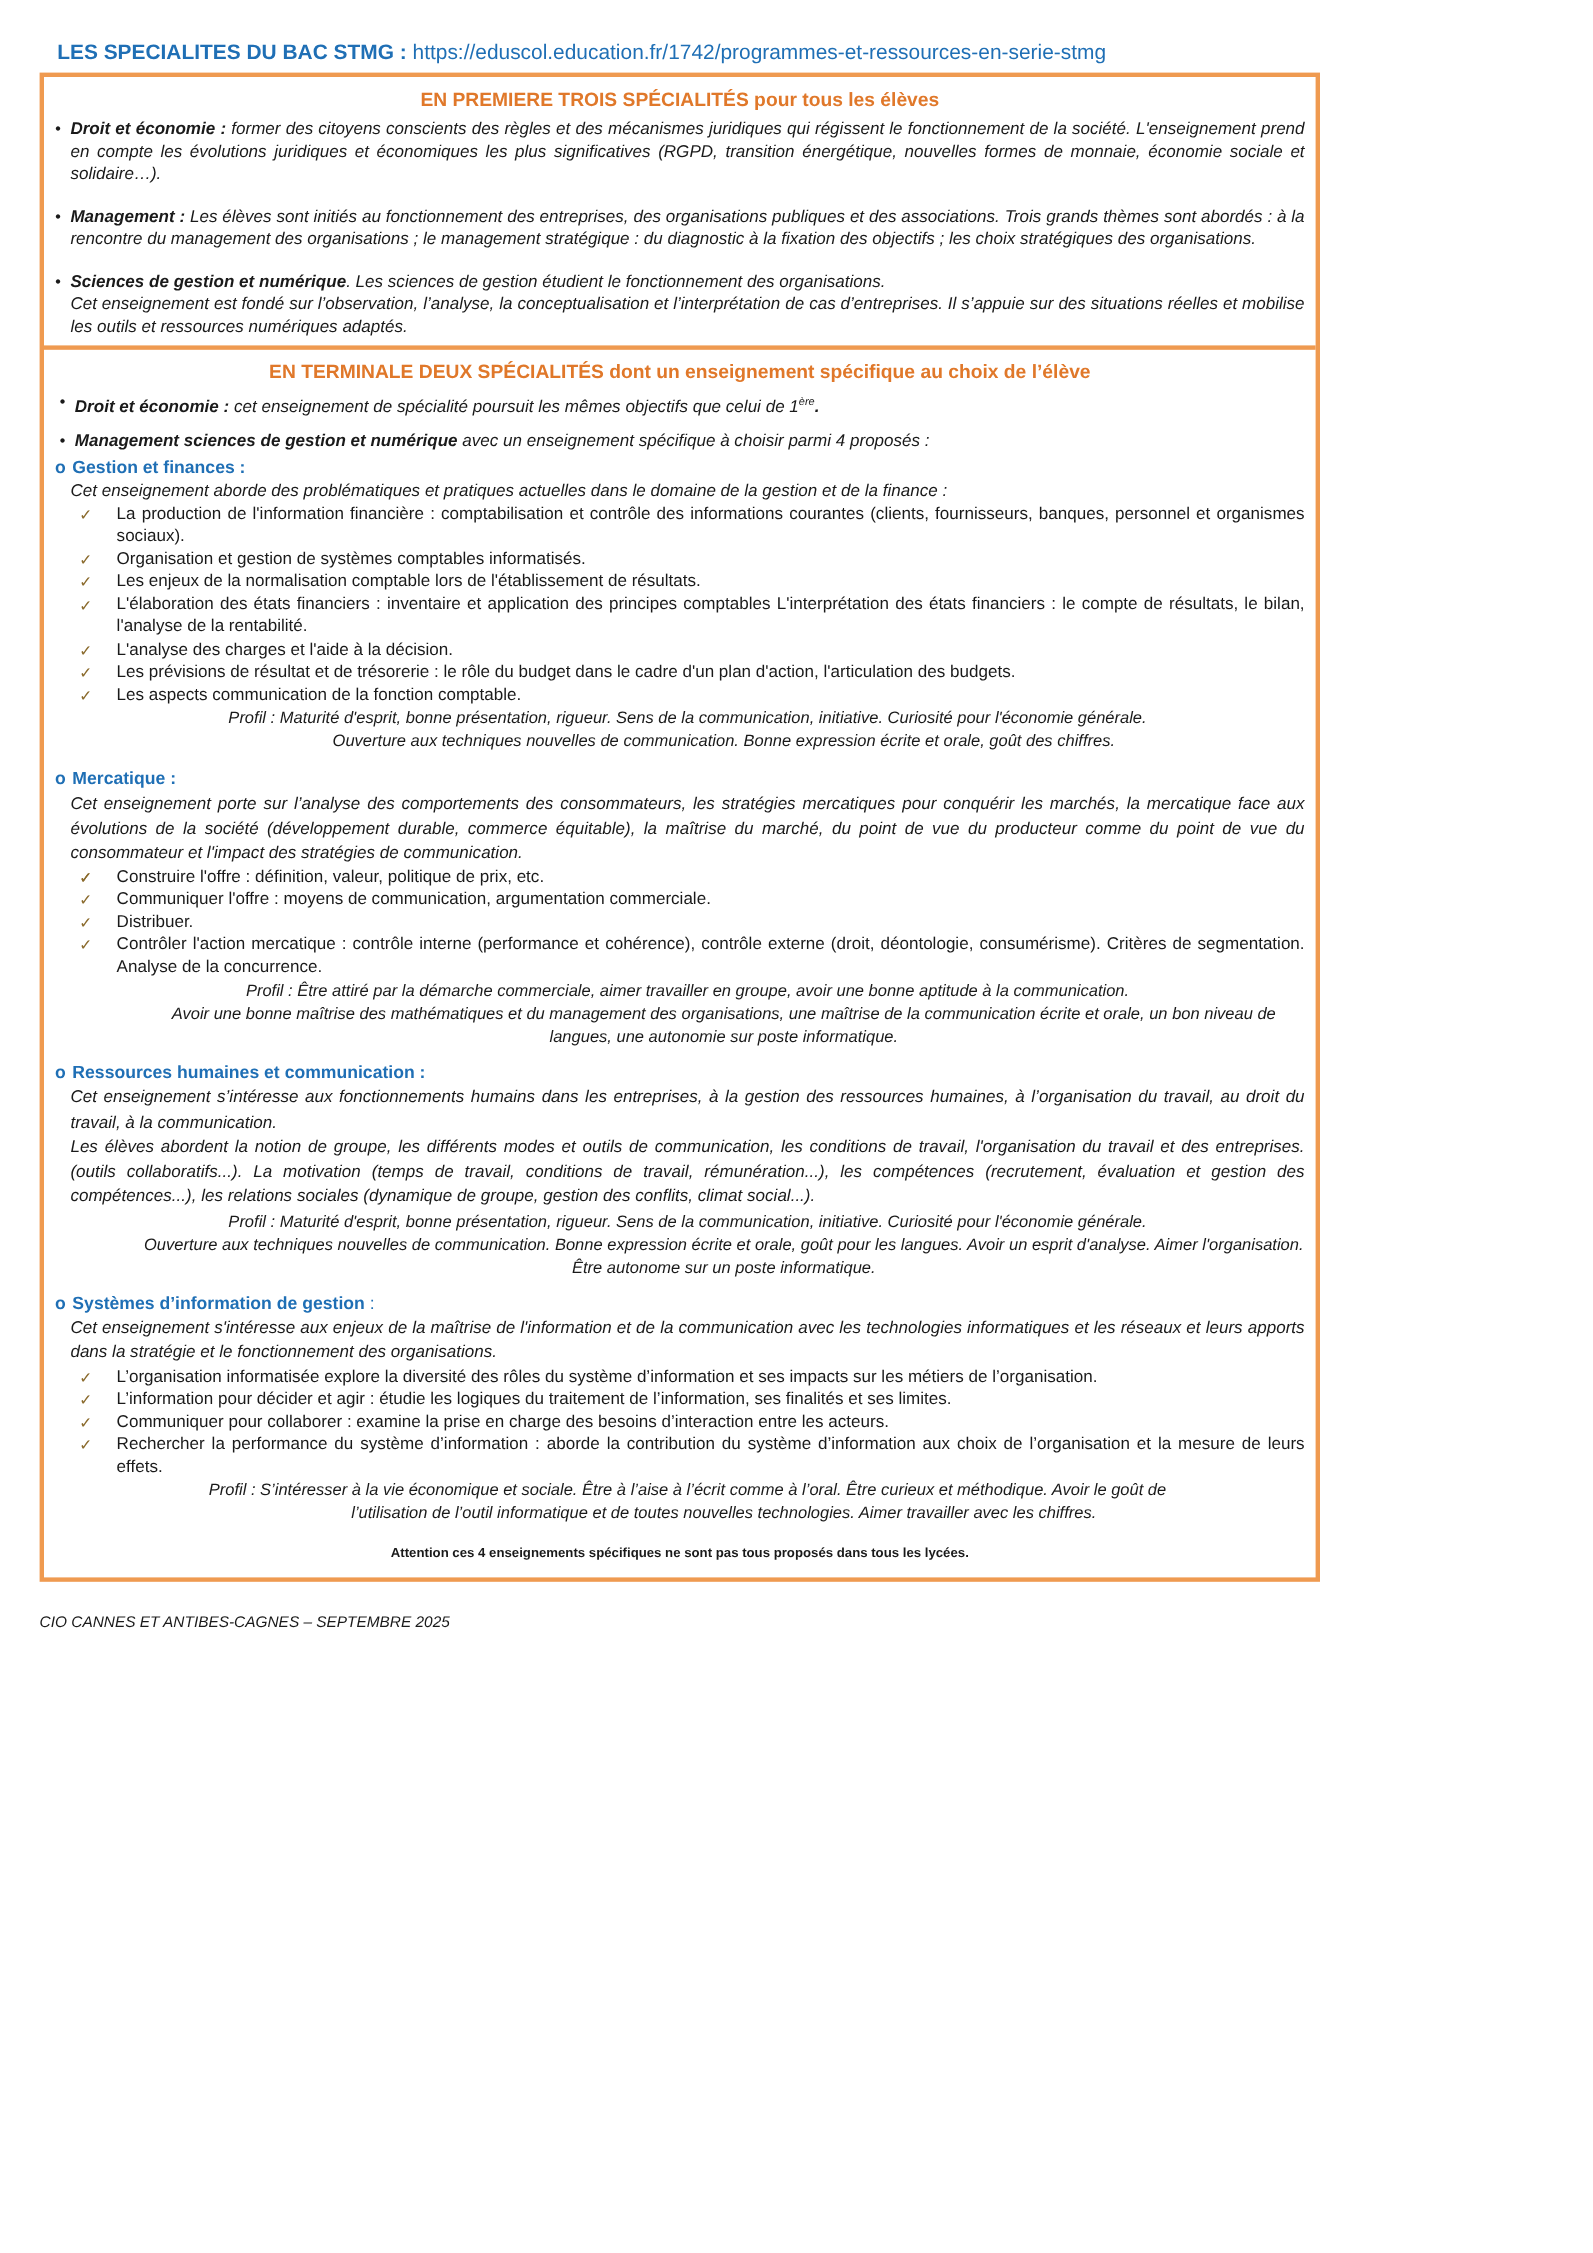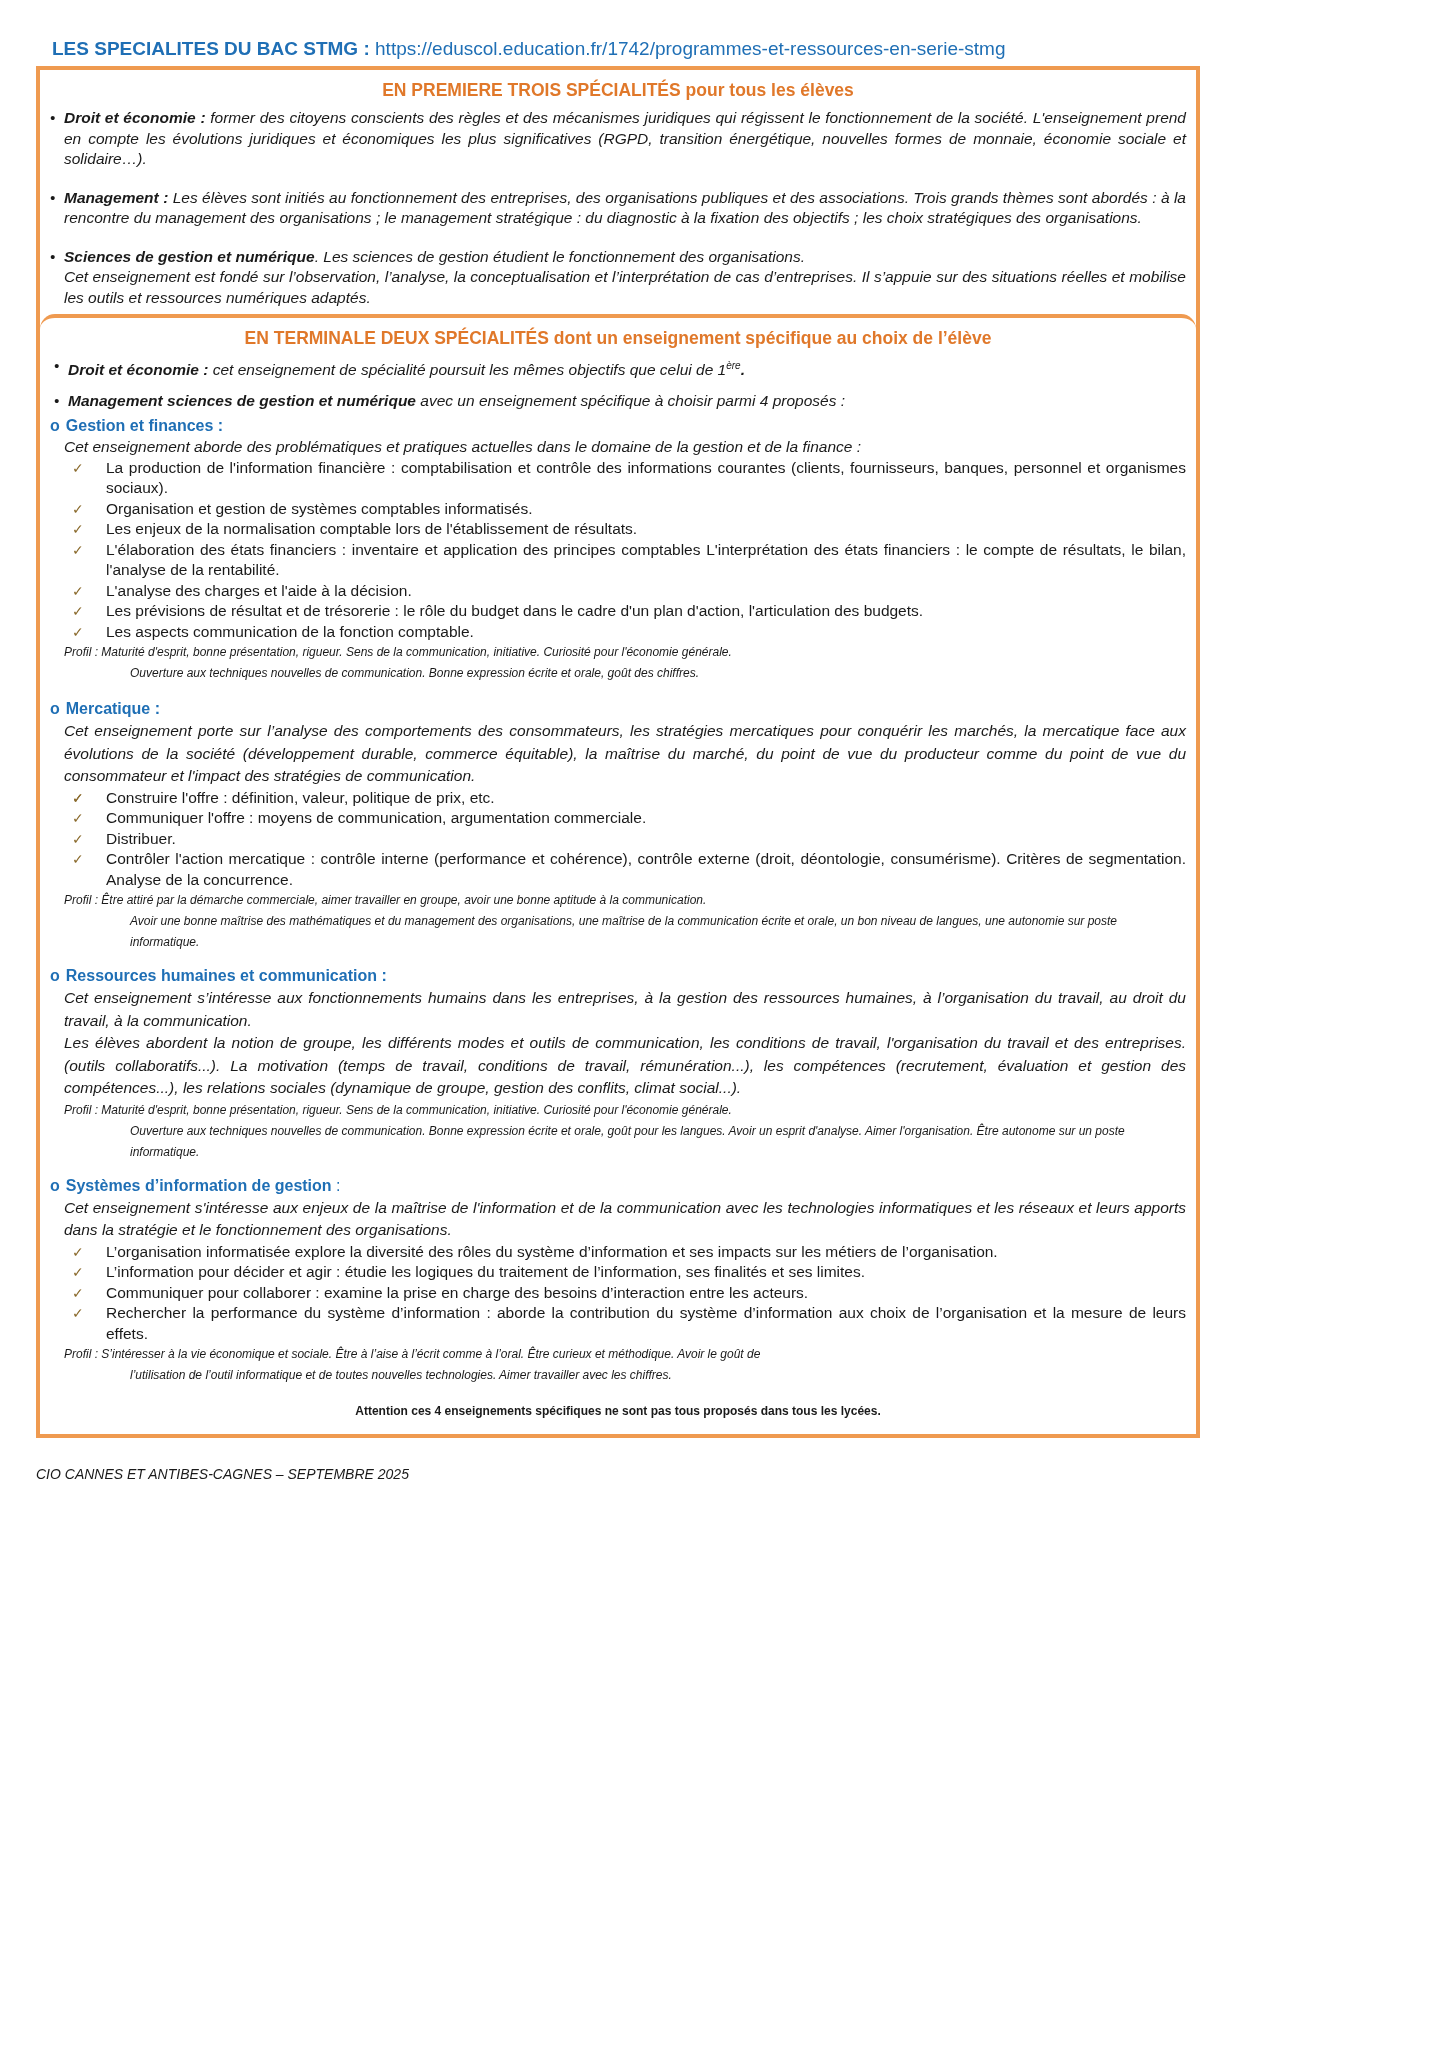--- a/index.html
+++ b/index.html
@@ -2,36 +2,36 @@
 <html><head>
 <meta charset="utf-8">
 <style>
   html, body { margin: 0; padding: 0; background: #ffffff; }
   body { width: 1448px; height: 2048px; position: relative; overflow: hidden;
          font-family: "Liberation Sans", sans-serif; color: #1a1a1a; }
   .page { position: absolute; left: 36px; top: 36px; width: 1164px; }
   .top-title { font-size: 19px; line-height: 26px; color: #1f6fb5; margin-left: 16px; white-space: nowrap; }
   .top-title b { font-weight: bold; }
   .frame { margin-top: 4px; border: 4px solid #ef9a50; box-sizing: border-box; }
-  .sec { padding: 6px 10px 6px 10px; border-radius: 15px; }
+  .sec { padding: 6px 10px 6px 10px; }
   .sec + .sec { border-top: 4px solid #ef9a50; }
   .sec-title { text-align: center; color: #e0782a; font-weight: bold; font-size: 17.5px; line-height: 24px; margin: 2px 0 6px 0; }
   .sec-title span.rest { font-weight: bold; }
   p { margin: 0; font-size: 15.5px; line-height: 20.5px; text-align: justify; font-style: italic; }
   .bul { position: relative; padding-left: 14px; }
   .bul::before { content: "\2022"; position: absolute; left: 0; top: 0; font-size: 15px; }
   .gap { height: 18px; }
   .indent { padding-left: 14px; }
   .sub-title { color: #1f6fb5; font-weight: bold; font-size: 16px; line-height: 22px; margin-top: 4px; }
   .sub-title .o { font-weight: bold; margin-right: 6px; }
   .sub-title .colon-normal { font-weight: normal; color: #1f6fb5; }
   .checks { margin: 0; padding: 0; list-style: none; }
   .checks li { position: relative; padding-left: 56px; padding-right: 0; font-size: 15.5px; line-height: 20.5px; text-align: justify; }
   .checks li .ck { position: absolute; left: 22px; top: 0; color: #8a6a2c; font-size: 14px; }
-  .profil { font-style: italic; font-size: 12px; line-height: 21px; padding-left: 14px; }
+  .profil { font-style: italic; font-size: 15px; line-height: 21px; padding-left: 14px; text-align: center; }
   .profil .cont { display: block; padding-left: 66px; }
   .warn { text-align: center; font-weight: bold; font-size: 12px; line-height: 22px; margin: 14px 0 6px 0; }
   .footer { text-align: left; font-style: italic; font-size: 14px; margin-top: 28px; }
   sup { font-size: 10px; }
 </style>
 </head>
 <body>
 
 <div class="page">
 

